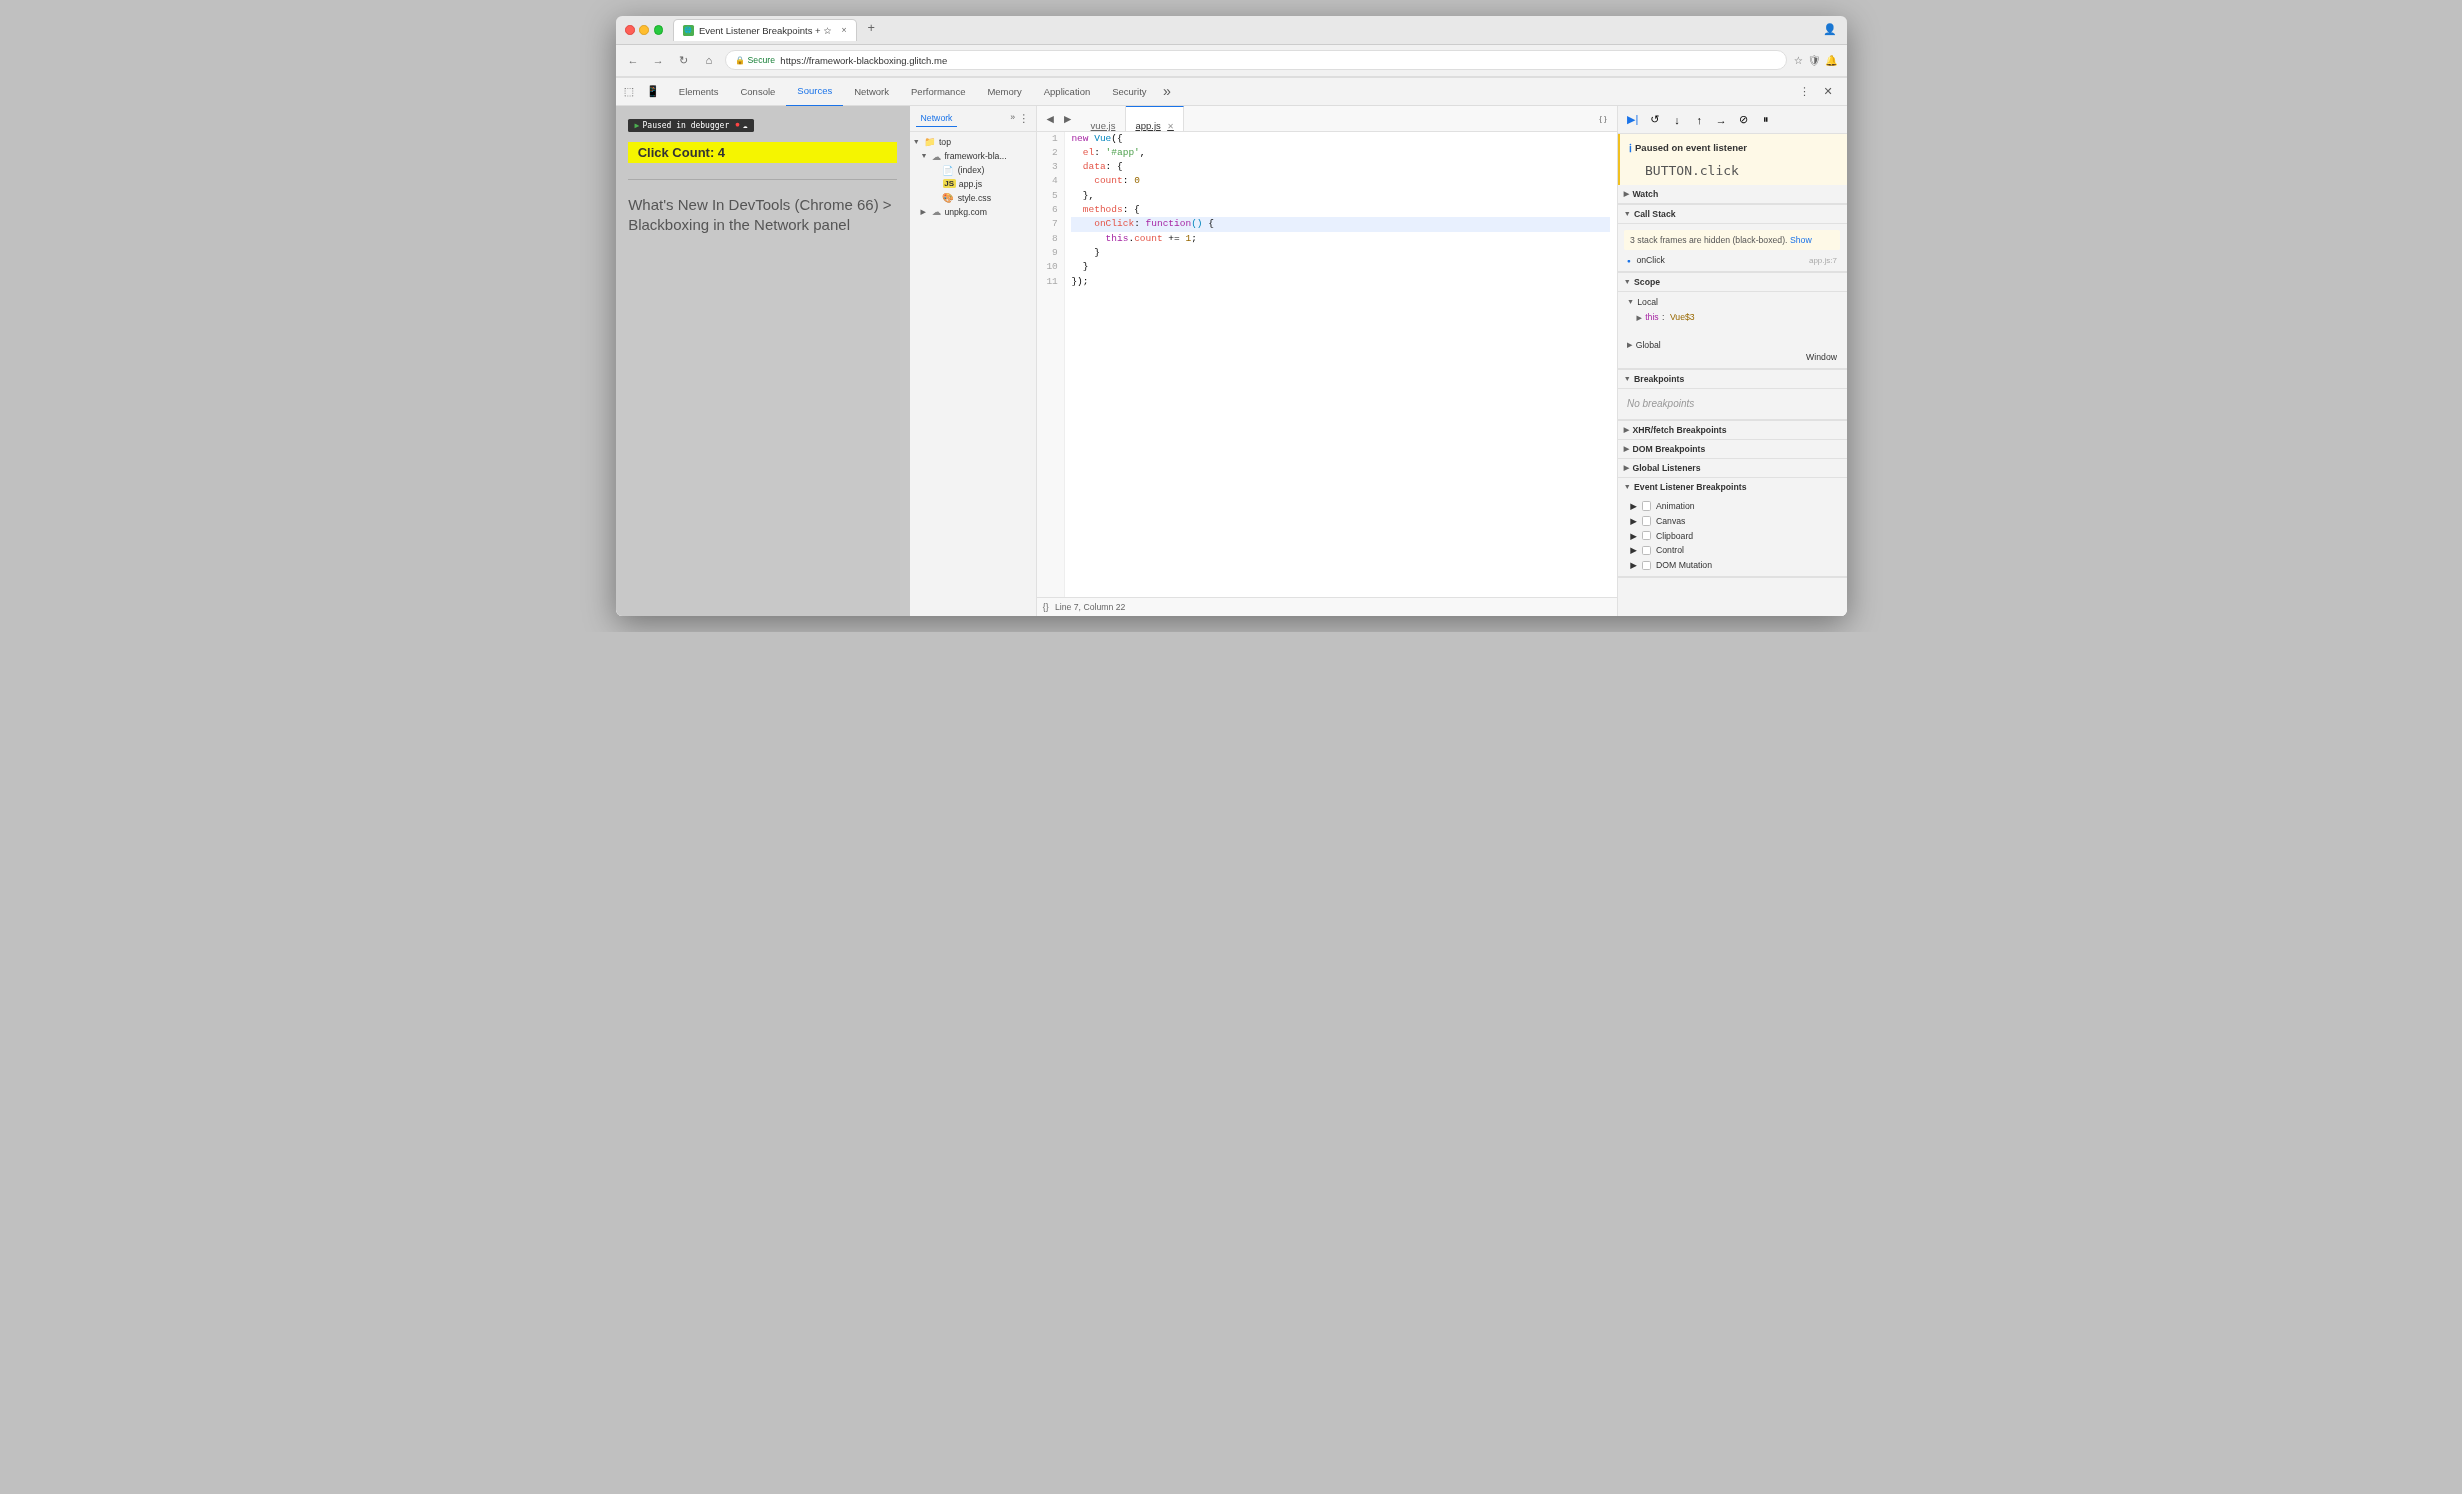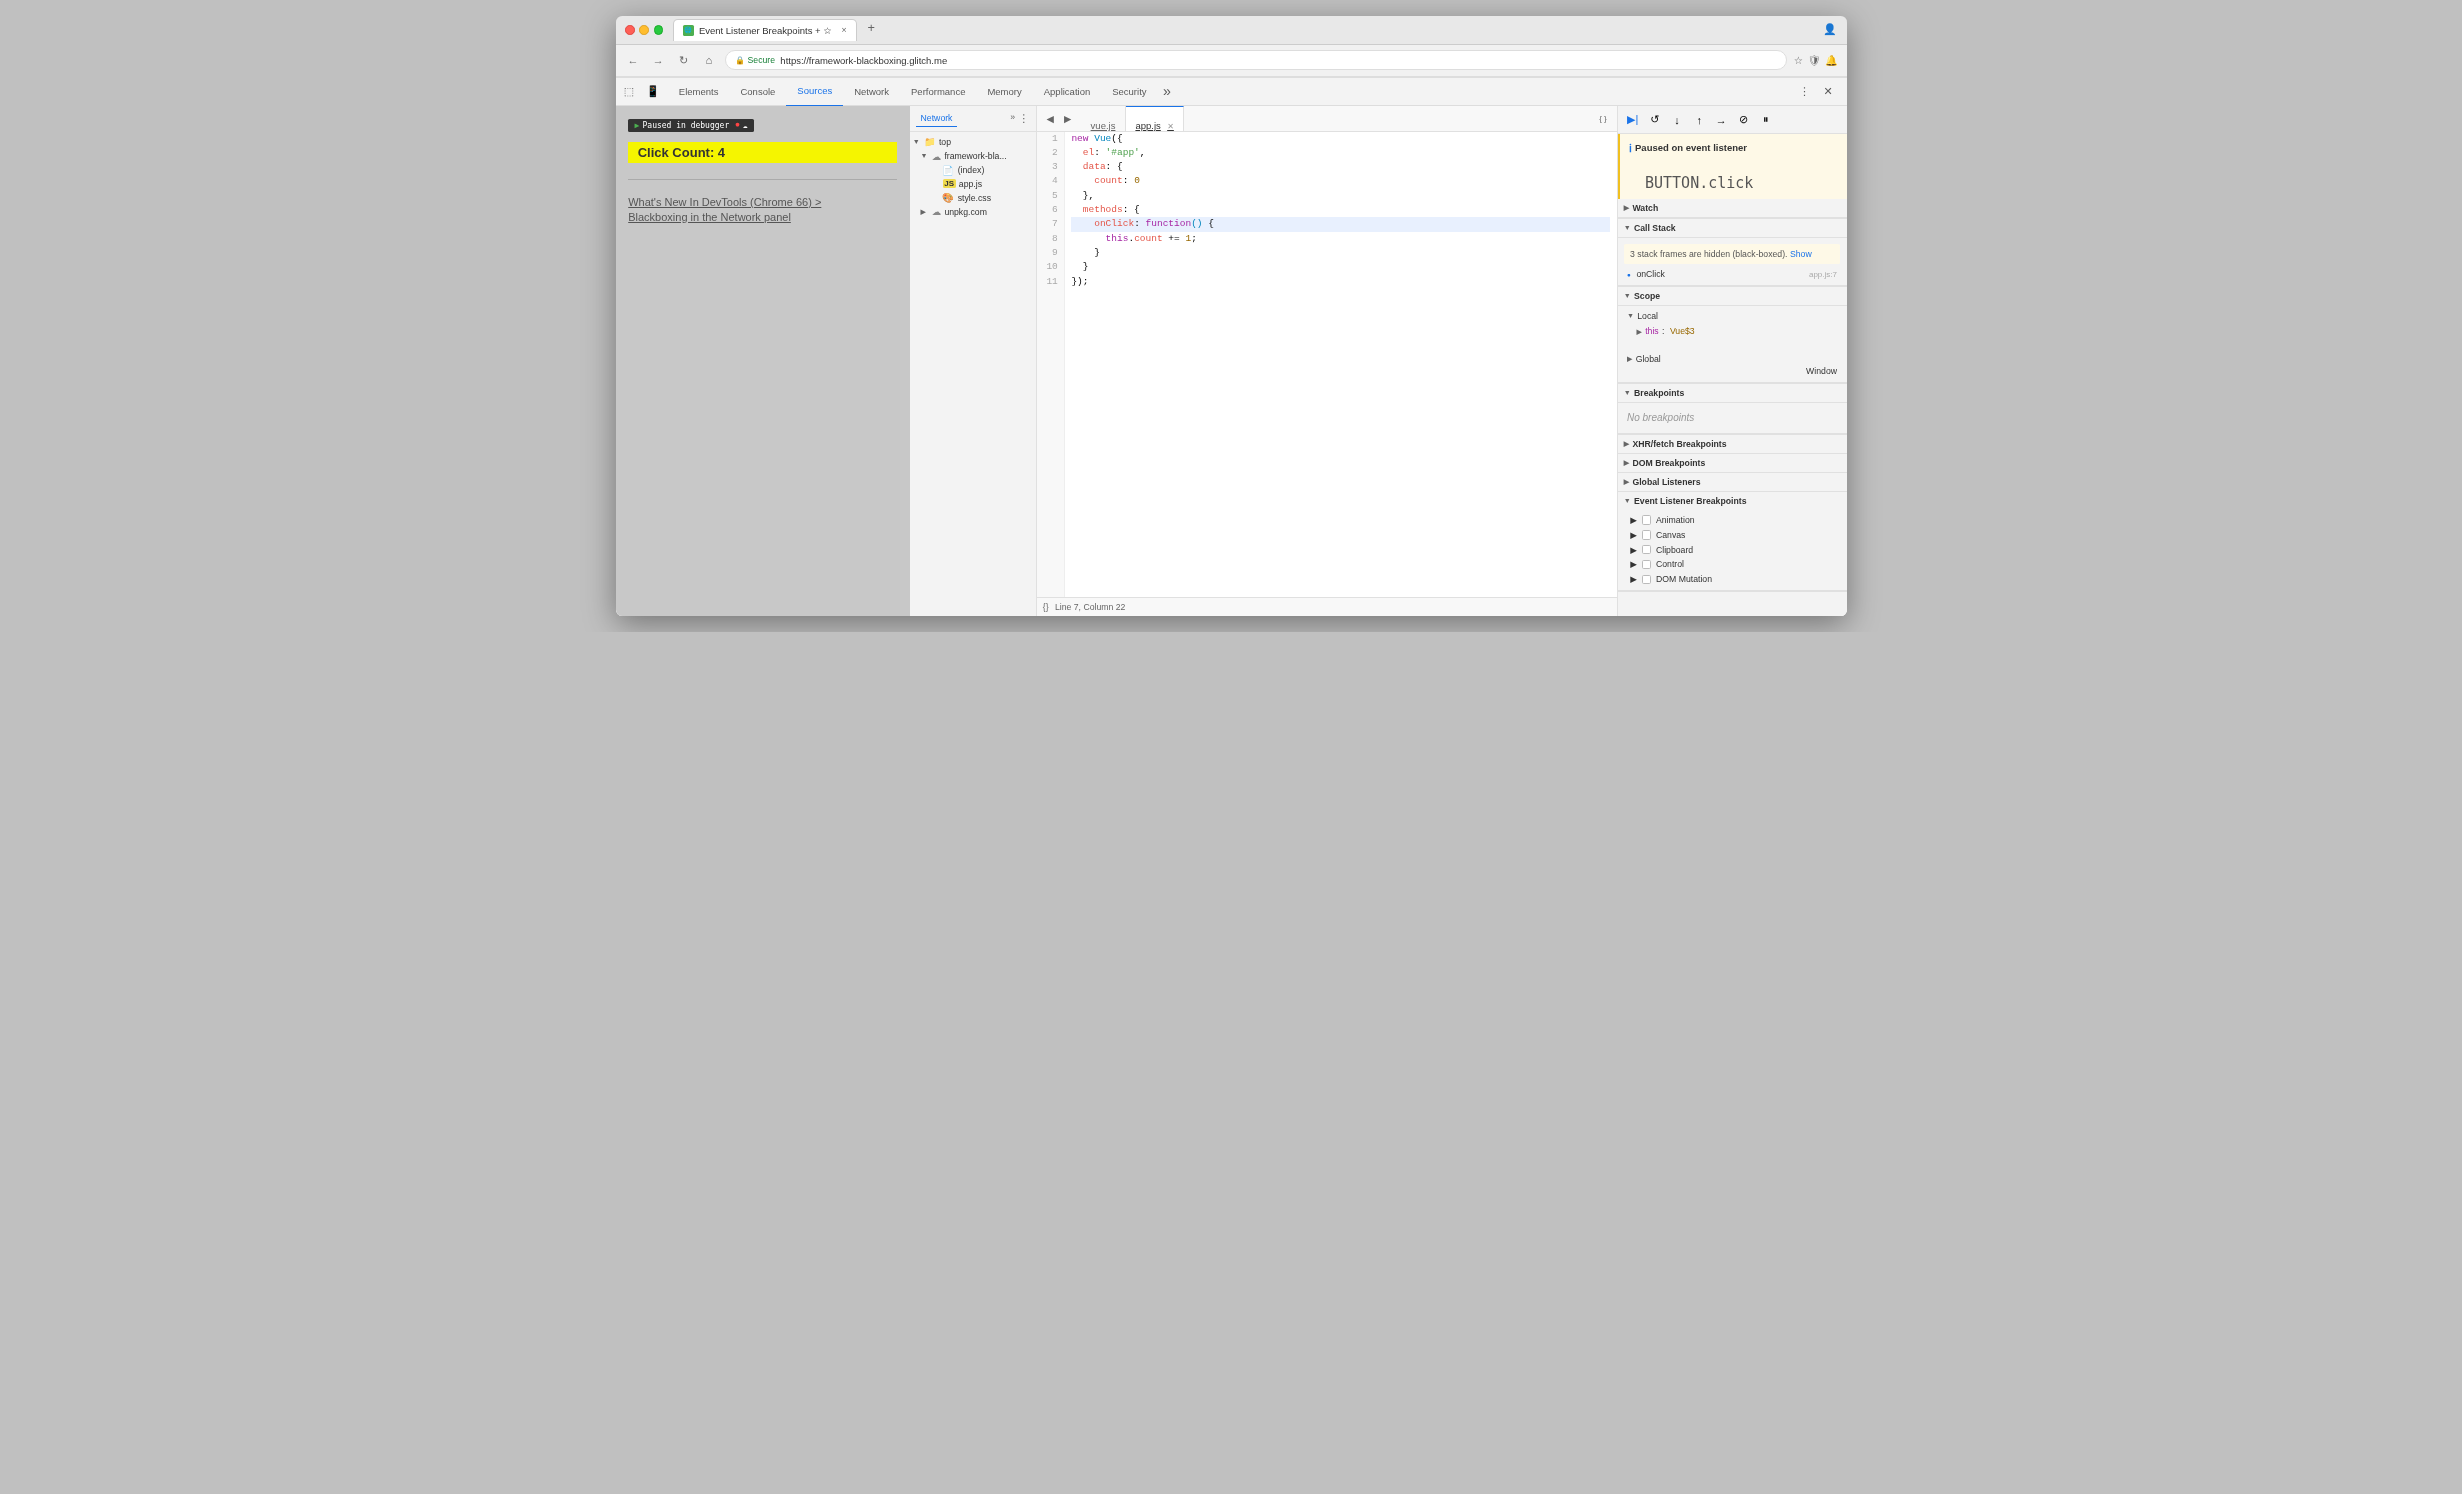--- a/index.html
+++ b/index.html
@@ -90,21 +90,21 @@
       display: inline-flex; align-items: center; gap: 3.2px; border-radius: 1.6px;
       font-family: monospace; width: fit-content;
     }
     .page-title { color: #c0617a; font-size: 22px; font-weight: bold; line-height: 1.2; }
     .click-count-btn {
       background: #f5f500; color: #333; font-size: 13px; font-weight: bold;
       padding: 3.2px 9.5px; border: none; cursor: pointer; display: inline-block;
     }
     .divider-line { border-top: 0.8px solid #aaa; margin: 6.3px 0; }
     .page-links { display:flex; flex-direction:column; gap: 3.2px; }
-    .page-link { color: #555; font-size: 11px; text-decoration: underline; cursor: pointer; }
+    .page-link { color: #555; font-size: 15px; cursor: pointer; }
 
     
     .files-panel {
       width: 127px; background: #f3f3f3; border-right: 0.8px solid #e0e0e0;
       display: flex; flex-direction: column; overflow: hidden;
     }
     .files-tabs { display:flex; align-items:center; border-bottom: 0.8px solid #e0e0e0; background: #f3f3f3; height: 25.4px; padding: 0 6.3px; gap: 4.8px; }
     .files-tab { font-size: 8.7px; color: #333; padding: 3.2px 4.8px; cursor:pointer; }
     .files-tab.active { color: #1a73e8; border-bottom: 1.6px solid #1a73e8; }
     .files-panel-icons { margin-left: auto; display:flex; gap:3.2px; }
@@ -154,21 +154,21 @@
     }
     .debug-toolbar { display:flex; align-items:center; padding: 3.2px 4.8px; gap: 1.6px; border-bottom: 0.8px solid #e0e0e0; background: #f3f3f3; }
     .debug-btn { width: 20.6px; height: 20.6px; display:flex; align-items:center; justify-content:center; cursor:pointer; border-radius:3.2px; font-size:11px; }
     .debug-btn.resume { color: #1a73e8; }
 
     .debug-panel-content { flex:1; overflow-y: auto; }
     
     .pause-notice { background: #fef9e7; border-left: 2.4px solid #f0c020; padding: 6.3px 9.5px; margin: 0; }
     .pause-notice .pause-title { display:flex; align-items:center; gap:3.2px; font-weight:bold; color:#333; font-size:9.5px; }
     .pause-notice .pause-info-icon { color: #1a73e8; font-size:11px; }
-    .pause-notice .pause-event { font-family: monospace; font-size: 15px; color: #555; margin-top: 19px; padding-left: 16px; }
+    .pause-notice .pause-event { font-family: monospace; font-size: 13px; color: #555; margin-top: 8px; padding-left: 16px; }
 
     .section-header { 
       display:flex; align-items:center; gap:3.2px; padding: 4px 6.3px;
       font-size: 8.7px; font-weight: bold; color: #333; cursor:pointer;
       border-bottom: 0.8px solid #e0e0e0; background: #f3f3f3;
     }
     .section-arrow { font-size: 7.1px; color: #666; }
     .section-content { padding: 3.2px 0; border-bottom: 0.8px solid #e0e0e0; }
 
     .blackbox-notice {

